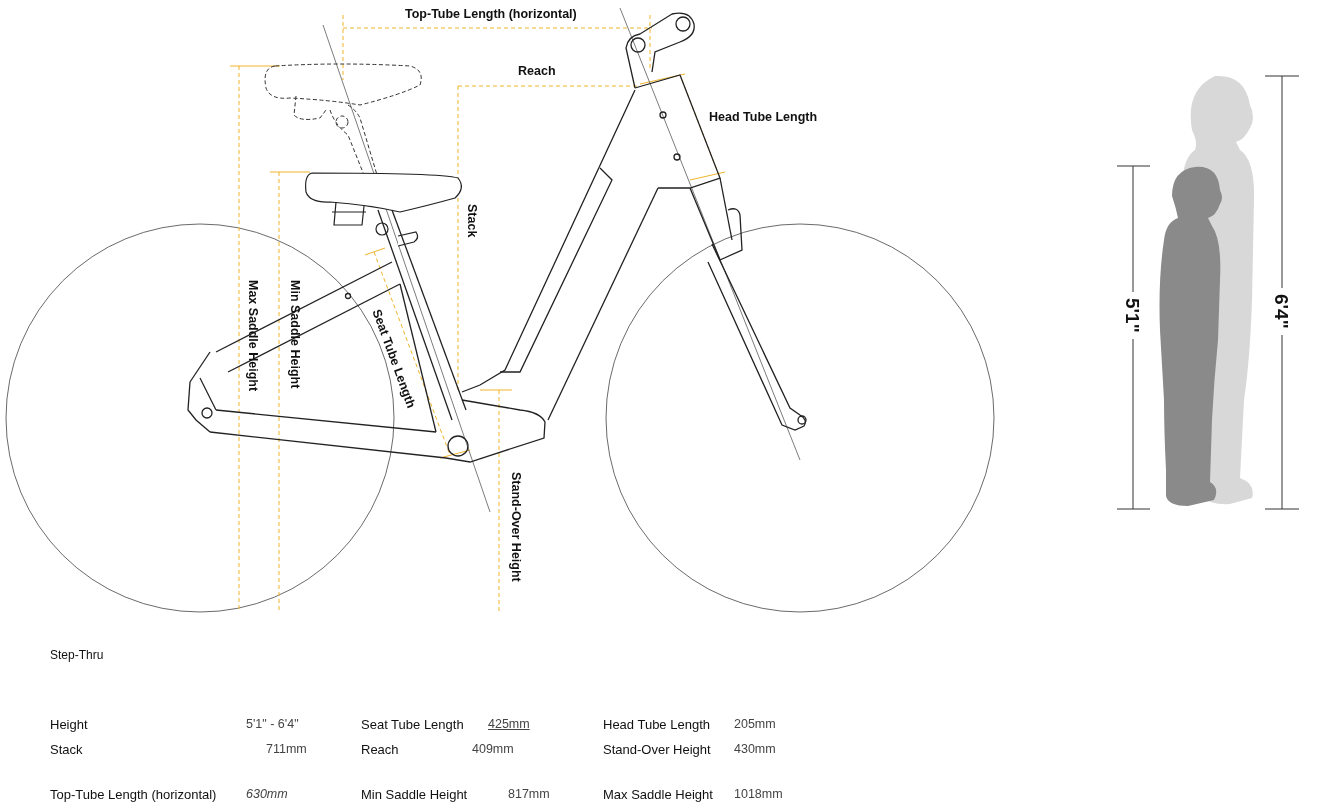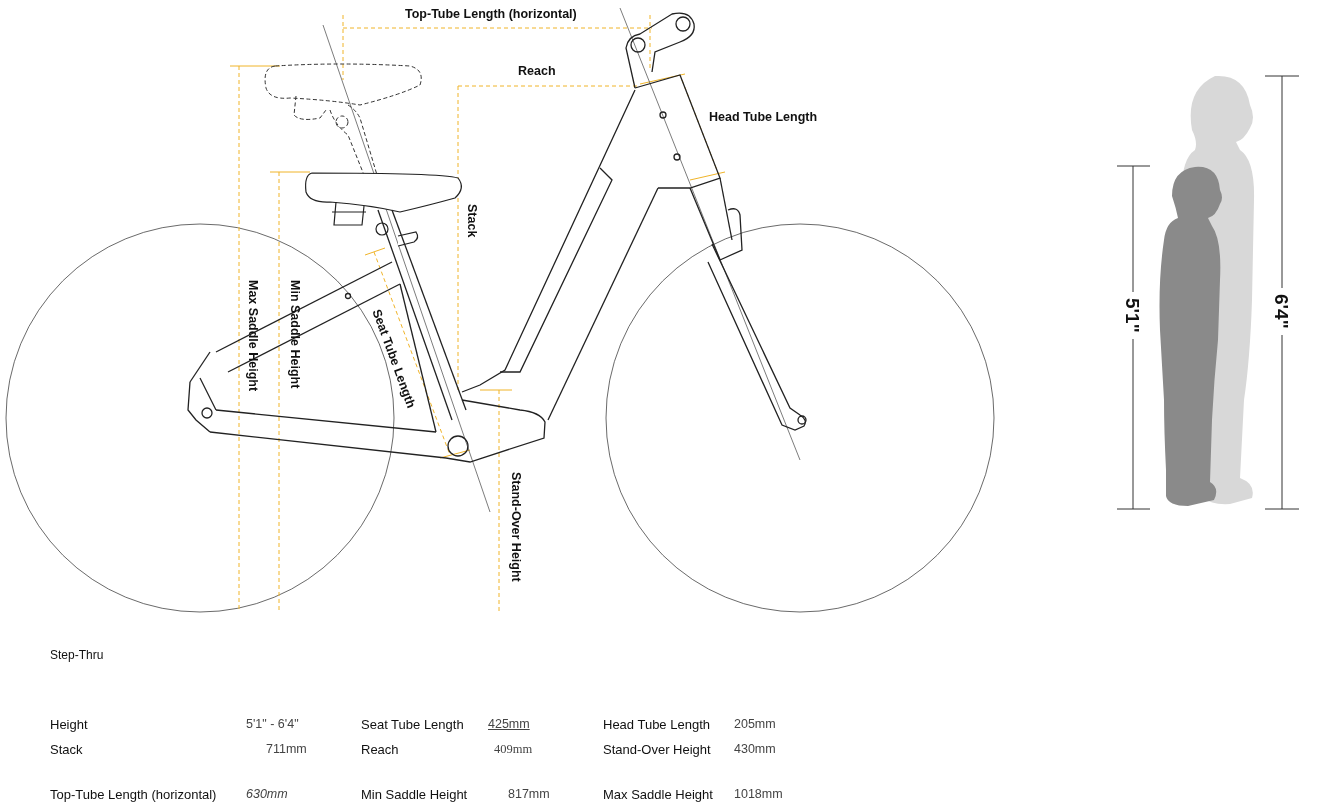--- a/index.html
+++ b/index.html
@@ -233,21 +233,21 @@
     <span class="spec-value" style="left:196px;">5'1" - 6'4"</span>
     <span class="spec-label" style="left:311px;">Seat Tube Length</span>
     <span class="spec-value" style="left:438px;text-decoration:underline;">425mm</span>
     <span class="spec-label" style="left:553px;">Head Tube Length</span>
     <span class="spec-value" style="left:684px;">205mm</span>
   </div>
   <div class="spec-row" style="top:45px;">
     <span class="spec-label" style="left:0px;">Stack</span>
     <span class="spec-value" style="left:196px;margin-left:20px;">711mm</span>
     <span class="spec-label" style="left:311px;">Reach</span>
-    <span class="spec-value" style="left:444px;font-family:Liberation Serif, serif;">409mm</span>
+    <span class="spec-value" style="left:422px;">409mm</span>
     <span class="spec-label" style="left:553px;">Stand-Over Height</span>
     <span class="spec-value" style="left:684px;text-align:center;">430mm</span>
   </div>
   <div class="spec-row" style="top:90px;">
     <span class="spec-label" style="left:0px;">Top-Tube Length (horizontal)</span>
     <span class="spec-value" style="left:196px;font-style:italic;">630mm</span>
     <span class="spec-label" style="left:311px;">Min Saddle Height</span>
     <span class="spec-value" style="left:458px;">817mm</span>
     <span class="spec-label" style="left:553px;">Max Saddle Height</span>
     <span class="spec-value" style="left:684px;">1018mm</span>

